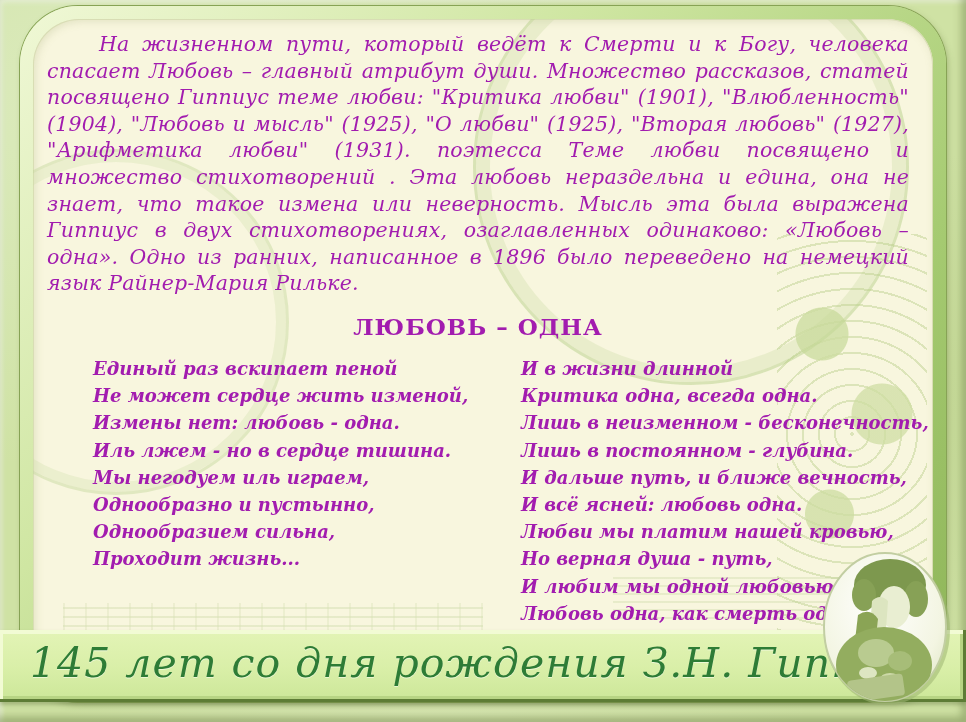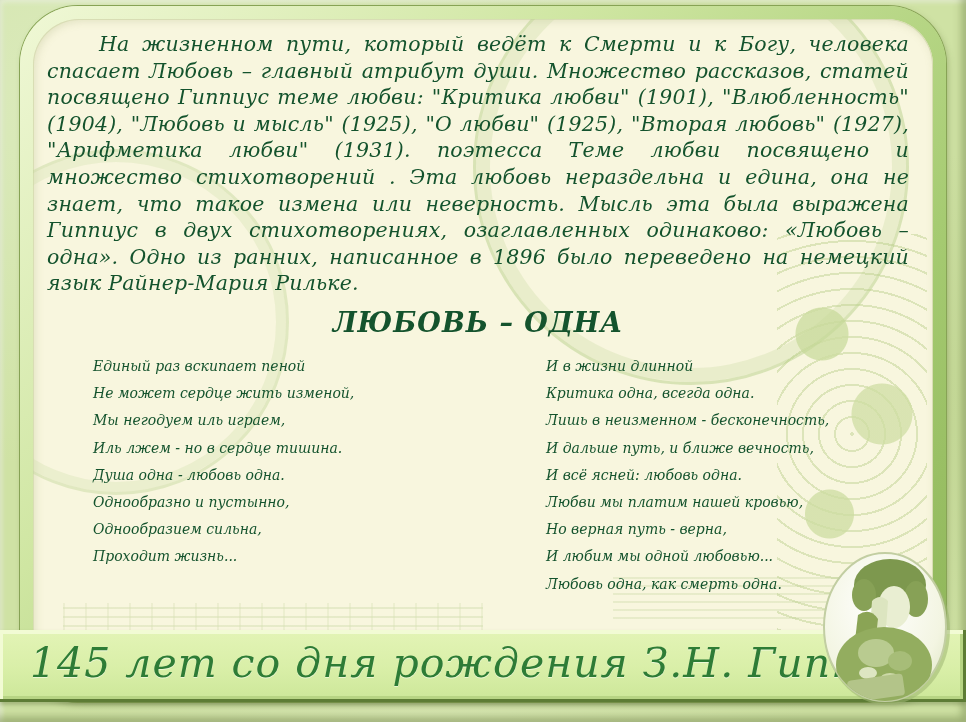--- a/index.html
+++ b/index.html
@@ -44,38 +44,38 @@
       radial-gradient(circle at 30% 25%, rgba(197,216,150,.8) 0 26px, rgba(197,216,150,0) 27px),
       radial-gradient(circle at 70% 45%, rgba(197,216,150,.7) 0 30px, rgba(197,216,150,0) 31px),
       radial-gradient(circle at 35% 70%, rgba(197,216,150,.75) 0 24px, rgba(197,216,150,0) 25px),
       repeating-radial-gradient(circle at 50% 50%, rgba(183,205,135,.5) 0 2px, rgba(0,0,0,0) 2px 16px);}
   .wm-band{left:30px;bottom:26px;width:420px;height:60px;opacity:.7;
     background:repeating-linear-gradient(0deg, rgba(186,206,146,.4) 0 2px, rgba(0,0,0,0) 2px 9px),
                repeating-linear-gradient(90deg, rgba(186,206,146,.25) 0 2px, rgba(0,0,0,0) 2px 22px);}
   .wm-band2{right:40px;bottom:70px;width:280px;height:46px;opacity:.6;
     background:repeating-linear-gradient(0deg, rgba(186,206,146,.45) 0 2px, rgba(0,0,0,0) 2px 8px);}
 
-  .text-area{position:relative;padding:12px 24px 0 14px;color:#14532d;}
+  .text-area{position:relative;padding:12px 24px 0 14px;color:#a21caf;}
   .intro{
     font-style:italic;font-size:20.5px;line-height:26.6px;
     text-align:justify;text-indent:52px;margin:0;
     letter-spacing:.2px;
   }
   .title-block{text-align:center;margin-top:5px;}
   .slide-title{
     display:inline-block;font-size:23px;font-weight:bold;font-style:italic;
     text-decoration:underline;text-underline-offset:4px;letter-spacing:.5px;
   }
   .slide-subtitle{
-    font-size:27px;font-weight:bold;font-style:italic;letter-spacing:1px;margin-top:10px;
+    font-size:23px;font-weight:bold;letter-spacing:1px;margin-top:16px;
   }
   .poem{display:flex;margin-top:15px;}
-  .poem-col{font-style:italic;font-size:14px;line-height:27.2px;font-weight:400;}
+  .poem-col{font-style:italic;font-size:18px;line-height:27.2px;font-weight:700;}
   .poem-col.left{margin-left:46px;width:428px;flex:0 0 auto;}
-  .poem-col.right{flex:1 1 auto;margin-left:25px;}
+  .poem-col.right{flex:1 1 auto;}
   .poem-line{white-space:nowrap;}
 
   
   .banner{
     position:absolute;left:0;top:630px;width:966px;height:72px;box-sizing:border-box;
     background:linear-gradient(180deg,#e3f4b6 0%,#d9efa8 55%,#cde79a 100%);
     border-right:3px solid #5d7c35;border-bottom:3px solid #5d7c35;
     box-shadow:inset 3px 4px 0 #f2fbd4, inset -3px -3px 0 #b7d484, 0 3px 4px rgba(80,100,45,.35);
     z-index:5;
   }
@@ -104,35 +104,36 @@
         <p class="intro">На жизненном пути, который ведёт к Смерти и к Богу, человека спасает Любовь – главный атрибут души. Множество рассказов, статей посвящено Гиппиус теме любви: "Критика любви" (1901), "Влюбленность" (1904), "Любовь и мысль" (1925), "О любви" (1925), "Вторая любовь" (1927), "Арифметика любви" (1931). поэтесса Теме любви посвящено и множество стихотворений . Эта любовь нераздельна и едина, она не знает, что такое измена или неверность. Мысль эта была выражена Гиппиус в двух стихотворениях, озаглавленных одинаково: «Любовь – одна». Одно из ранних, написанное в 1896 было переведено на немецкий язык Райнер-Мария Рильке.</p>
 
         <div class="title-block">
           <div class="slide-subtitle">ЛЮБОВЬ – ОДНА</div>
         </div>
 
         <div class="poem">
           <div class="poem-col left">
             <div class="poem-line">Единый раз вскипает пеной</div>
             <div class="poem-line">Не может сердце жить изменой,</div>
+            <div class="poem-line">Измены нет: любовь - одна.</div>
+            <div class="poem-line">Иль лжем - но в сердце тишина.</div>
             <div class="poem-line">Мы негодуем иль играем,</div>
-            <div class="poem-line">Иль лжем - но в сердце тишина.</div>
-            <div class="poem-line">Душа одна - любовь одна.</div>
             <div class="poem-line">Однообразно и пустынно,</div>
             <div class="poem-line">Однообразием сильна,</div>
             <div class="poem-line">Проходит жизнь...</div>
           </div>
           <div class="poem-col right">
             <div class="poem-line">И в жизни длинной</div>
             <div class="poem-line">Критика одна, всегда одна.</div>
             <div class="poem-line">Лишь в неизменном - бесконечность,</div>
+            <div class="poem-line">Лишь в постоянном - глубина.</div>
             <div class="poem-line">И дальше путь, и ближе вечность,</div>
             <div class="poem-line">И всё ясней: любовь одна.</div>
             <div class="poem-line">Любви мы платим нашей кровью,</div>
-            <div class="poem-line">Но верная путь - верна,</div>
+            <div class="poem-line">Но верная душа - путь,</div>
             <div class="poem-line">И любим мы одной любовью...</div>
             <div class="poem-line">Любовь одна, как смерть одна.</div>
           </div>
         </div>
       </div>
     </div>
   </div>
 
   <div class="banner">
     <div class="banner-text">145 лет со дня рождения З.Н. Гиппиус</div>

